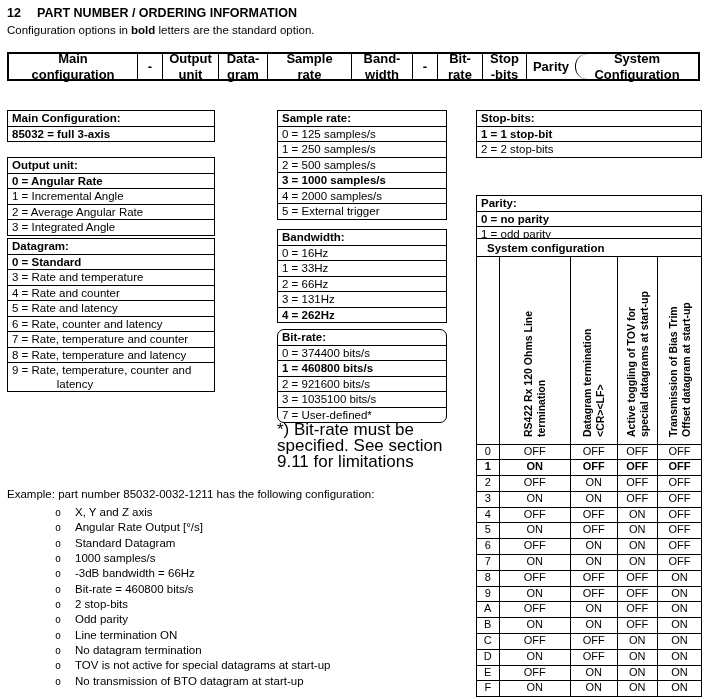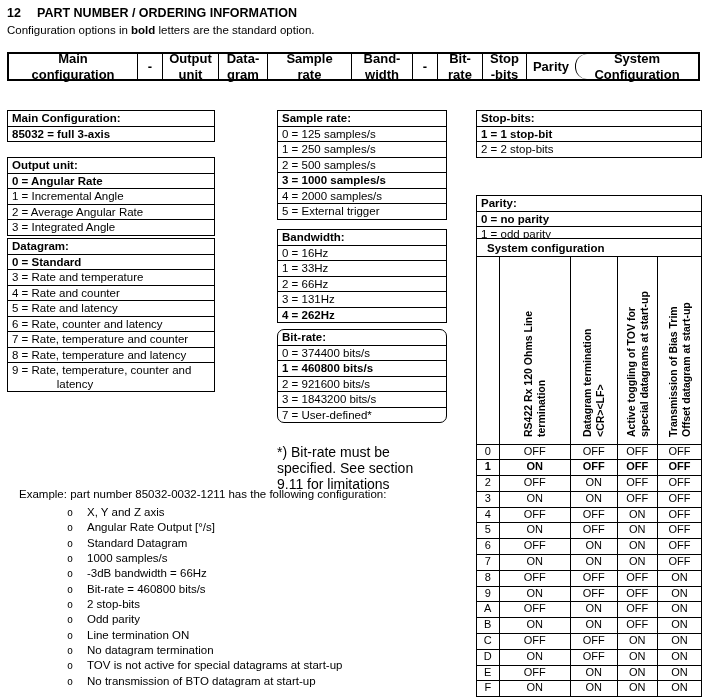--- a/index.html
+++ b/index.html
@@ -43,21 +43,21 @@
   .t-mainconf  { left: 7px;   top: 110px; width: 208px; }
   .t-output    { left: 7px;   top: 157px; width: 208px; }
   .t-datagram  { left: 7px;   top: 238px; width: 208px; }
   .t-sample    { left: 277px; top: 110px; width: 170px; }
   .t-bandwidth { left: 277px; top: 229px; width: 170px; }
   .t-bitrate   { left: 277px; top: 329px; width: 170px; border-radius: 7px; }
   .t-stop      { left: 476px; top: 110px; width: 226px; }
   .t-parity    { left: 476px; top: 163px; width: 226px; margin-top: 32px; }
 
   
-  .note { left: 277px; top: 444px; font-size: 14px; line-height: 16px; white-space: pre-line; }
+  .note { left: 277px; top: 422px; font-size: 17px; line-height: 16px; white-space: pre-line; }
 
   
   .sys { left: 476px; top: 238px; width: 226px; border: 1.5px solid #000; background: #fff; }
   .sys-title { font-weight: bold; font-size: 11.5px; line-height: 14px; padding: 1.5px 0 1px 10px; }
   .sys-head { display: flex; border-top: 1.5px solid #000; height: 188px; }
   .sys-row  { display: flex; border-top: 1.5px solid #000; height: 15.8px; }
   .sys-row.b { font-weight: bold; }
   .sys-c { border-left: 1.5px solid #000; flex: none; text-align: center; font-size: 11px; line-height: 13.5px; overflow: hidden; }
   .sys-c:first-child { border-left: none; }
   .w0 { width: 21.5px; }
@@ -68,21 +68,21 @@
   .sys-hcell { display: flex; justify-content: center; align-items: flex-start; }
   .rot {
     writing-mode: vertical-rl;
     transform: rotate(180deg);
     font-weight: bold; font-size: 10.5px; line-height: 12.5px;
     white-space: pre-line; height: 100%; padding: 7px 0;
     text-align: left;
   }
 
   
-  .example { left: 7px; top: 487px; font-size: 11.5px; margin-left: 12px; }
+  .example { left: 7px; top: 487px; font-size: 11.5px; }
   .ex-intro { line-height: 15px; margin-bottom: 3px; }
   .bullet { display: flex; align-items: baseline; height: 15.35px; line-height: 15.35px; }
   .dot { width: 20px; margin-left: 48px; font-family: "DejaVu Sans Mono", monospace; font-size: 10px; flex: none; }
 </style>
 </head>
 <body>
 
 <div class="page">
 
   <div class="abs heading">
@@ -153,21 +153,21 @@
       <div class="opt-row">1 = 33Hz</div>
       <div class="opt-row">2 = 66Hz</div>
       <div class="opt-row">3 = 131Hz</div>
       <div class="opt-row b">4 = 262Hz</div>
     </div>
   <div class="abs opt-table t-bitrate">
       <div class="opt-row opt-title">Bit-rate:</div>
       <div class="opt-row">0 = 374400 bits/s</div>
       <div class="opt-row b">1 = 460800 bits/s</div>
       <div class="opt-row">2 = 921600 bits/s</div>
-      <div class="opt-row">3 = 1843200 bits/s</div>
+      <div class="opt-row">3 = 1035100 bits/s</div>
       <div class="opt-row">7 = User-defined*</div>
     </div>
   <div class="abs opt-table t-stop">
       <div class="opt-row opt-title">Stop-bits:</div>
       <div class="opt-row b">1 = 1 stop-bit</div>
       <div class="opt-row">2 = 2 stop-bits</div>
     </div>
   <div class="abs opt-table t-parity">
       <div class="opt-row opt-title">Parity:</div>
       <div class="opt-row b">0 = no parity</div>

